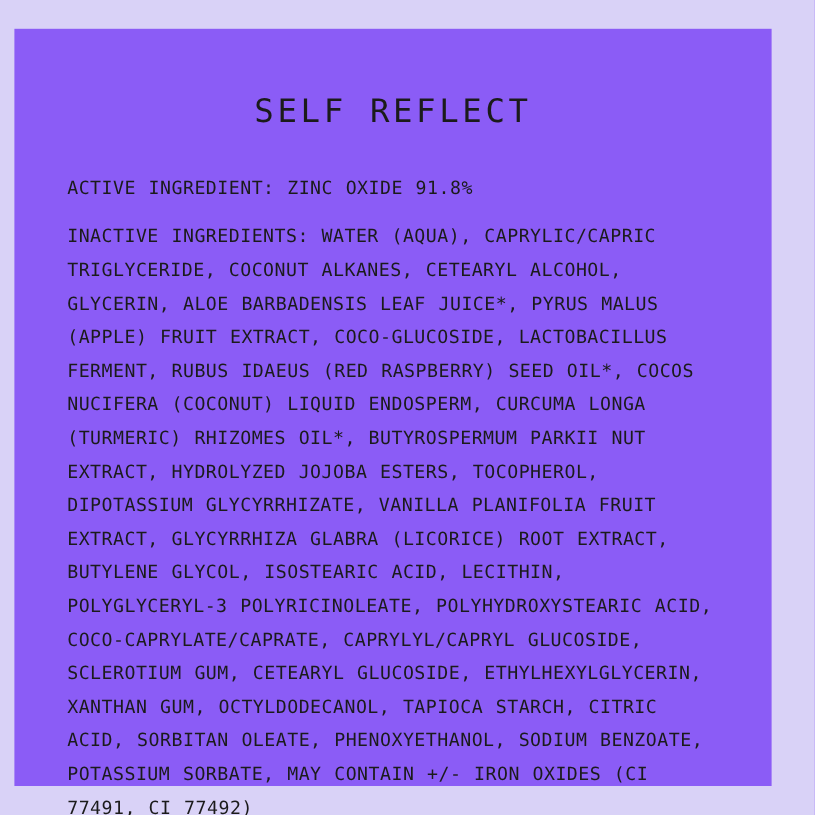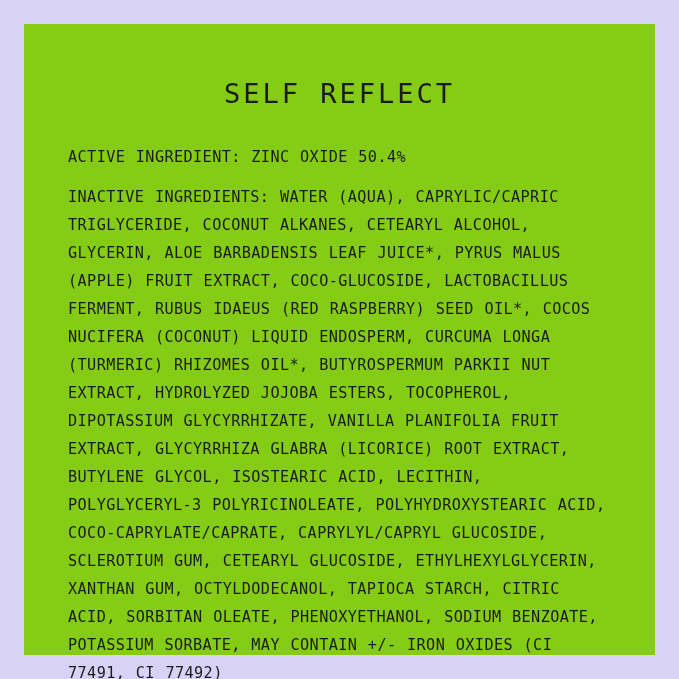--- a/index.html
+++ b/index.html
@@ -8,25 +8,25 @@
   }
   body {
     width: 679px;
     height: 679px;
     background: #d9d2f7;
     font-family: "DejaVu Sans Mono", monospace;
     overflow: hidden;
   }
   .page {
     position: absolute;
-    left: 24px;
+    left: 12px;
     top: 24px;
     width: 631px;
     height: 631px;
-    background: #84cc16;
+    background: #8b5cf6;
     box-sizing: border-box;
     padding: 38px 44px 30px 44px;
   }
   .title {
     text-align: center;
     font-size: 27px;
     letter-spacing: 3px;
     color: #1b1b1b;
     margin: 16px 0 34px 0;
     font-weight: normal;
@@ -43,15 +43,15 @@
   }
   .para.inactive {
     margin-bottom: 0;
   }
 </style>
 </head>
 <body>
 
 <div class="page">
   <h1 class="title">SELF REFLECT</h1>
-  <p class="para active">ACTIVE INGREDIENT: ZINC OXIDE 50.4%</p>
+  <p class="para active">ACTIVE INGREDIENT: ZINC OXIDE 91.8%</p>
   <p class="para inactive">INACTIVE INGREDIENTS: WATER (AQUA), CAPRYLIC/CAPRIC TRIGLYCERIDE, COCONUT ALKANES, CETEARYL ALCOHOL, GLYCERIN, ALOE BARBADENSIS LEAF JUICE*, PYRUS MALUS (APPLE) FRUIT EXTRACT, COCO-GLUCOSIDE, LACTOBACILLUS FERMENT, RUBUS IDAEUS (RED RASPBERRY) SEED OIL*, COCOS NUCIFERA (COCONUT) LIQUID ENDOSPERM, CURCUMA LONGA (TURMERIC) RHIZOMES OIL*, BUTYROSPERMUM PARKII NUT EXTRACT, HYDROLYZED JOJOBA ESTERS, TOCOPHEROL, DIPOTASSIUM GLYCYRRHIZATE, VANILLA PLANIFOLIA FRUIT EXTRACT, GLYCYRRHIZA GLABRA (LICORICE) ROOT EXTRACT, BUTYLENE GLYCOL, ISOSTEARIC ACID, LECITHIN, POLYGLYCERYL-3 POLYRICINOLEATE, POLYHYDROXYSTEARIC ACID, COCO-CAPRYLATE/CAPRATE, CAPRYLYL/CAPRYL GLUCOSIDE, SCLEROTIUM GUM, CETEARYL GLUCOSIDE, ETHYLHEXYLGLYCERIN, XANTHAN GUM, OCTYLDODECANOL, TAPIOCA STARCH, CITRIC ACID, SORBITAN OLEATE, PHENOXYETHANOL, SODIUM BENZOATE, POTASSIUM SORBATE, MAY CONTAIN +/- IRON OXIDES (CI 77491, CI 77492)</p>
 </div>
 
 </body></html>

